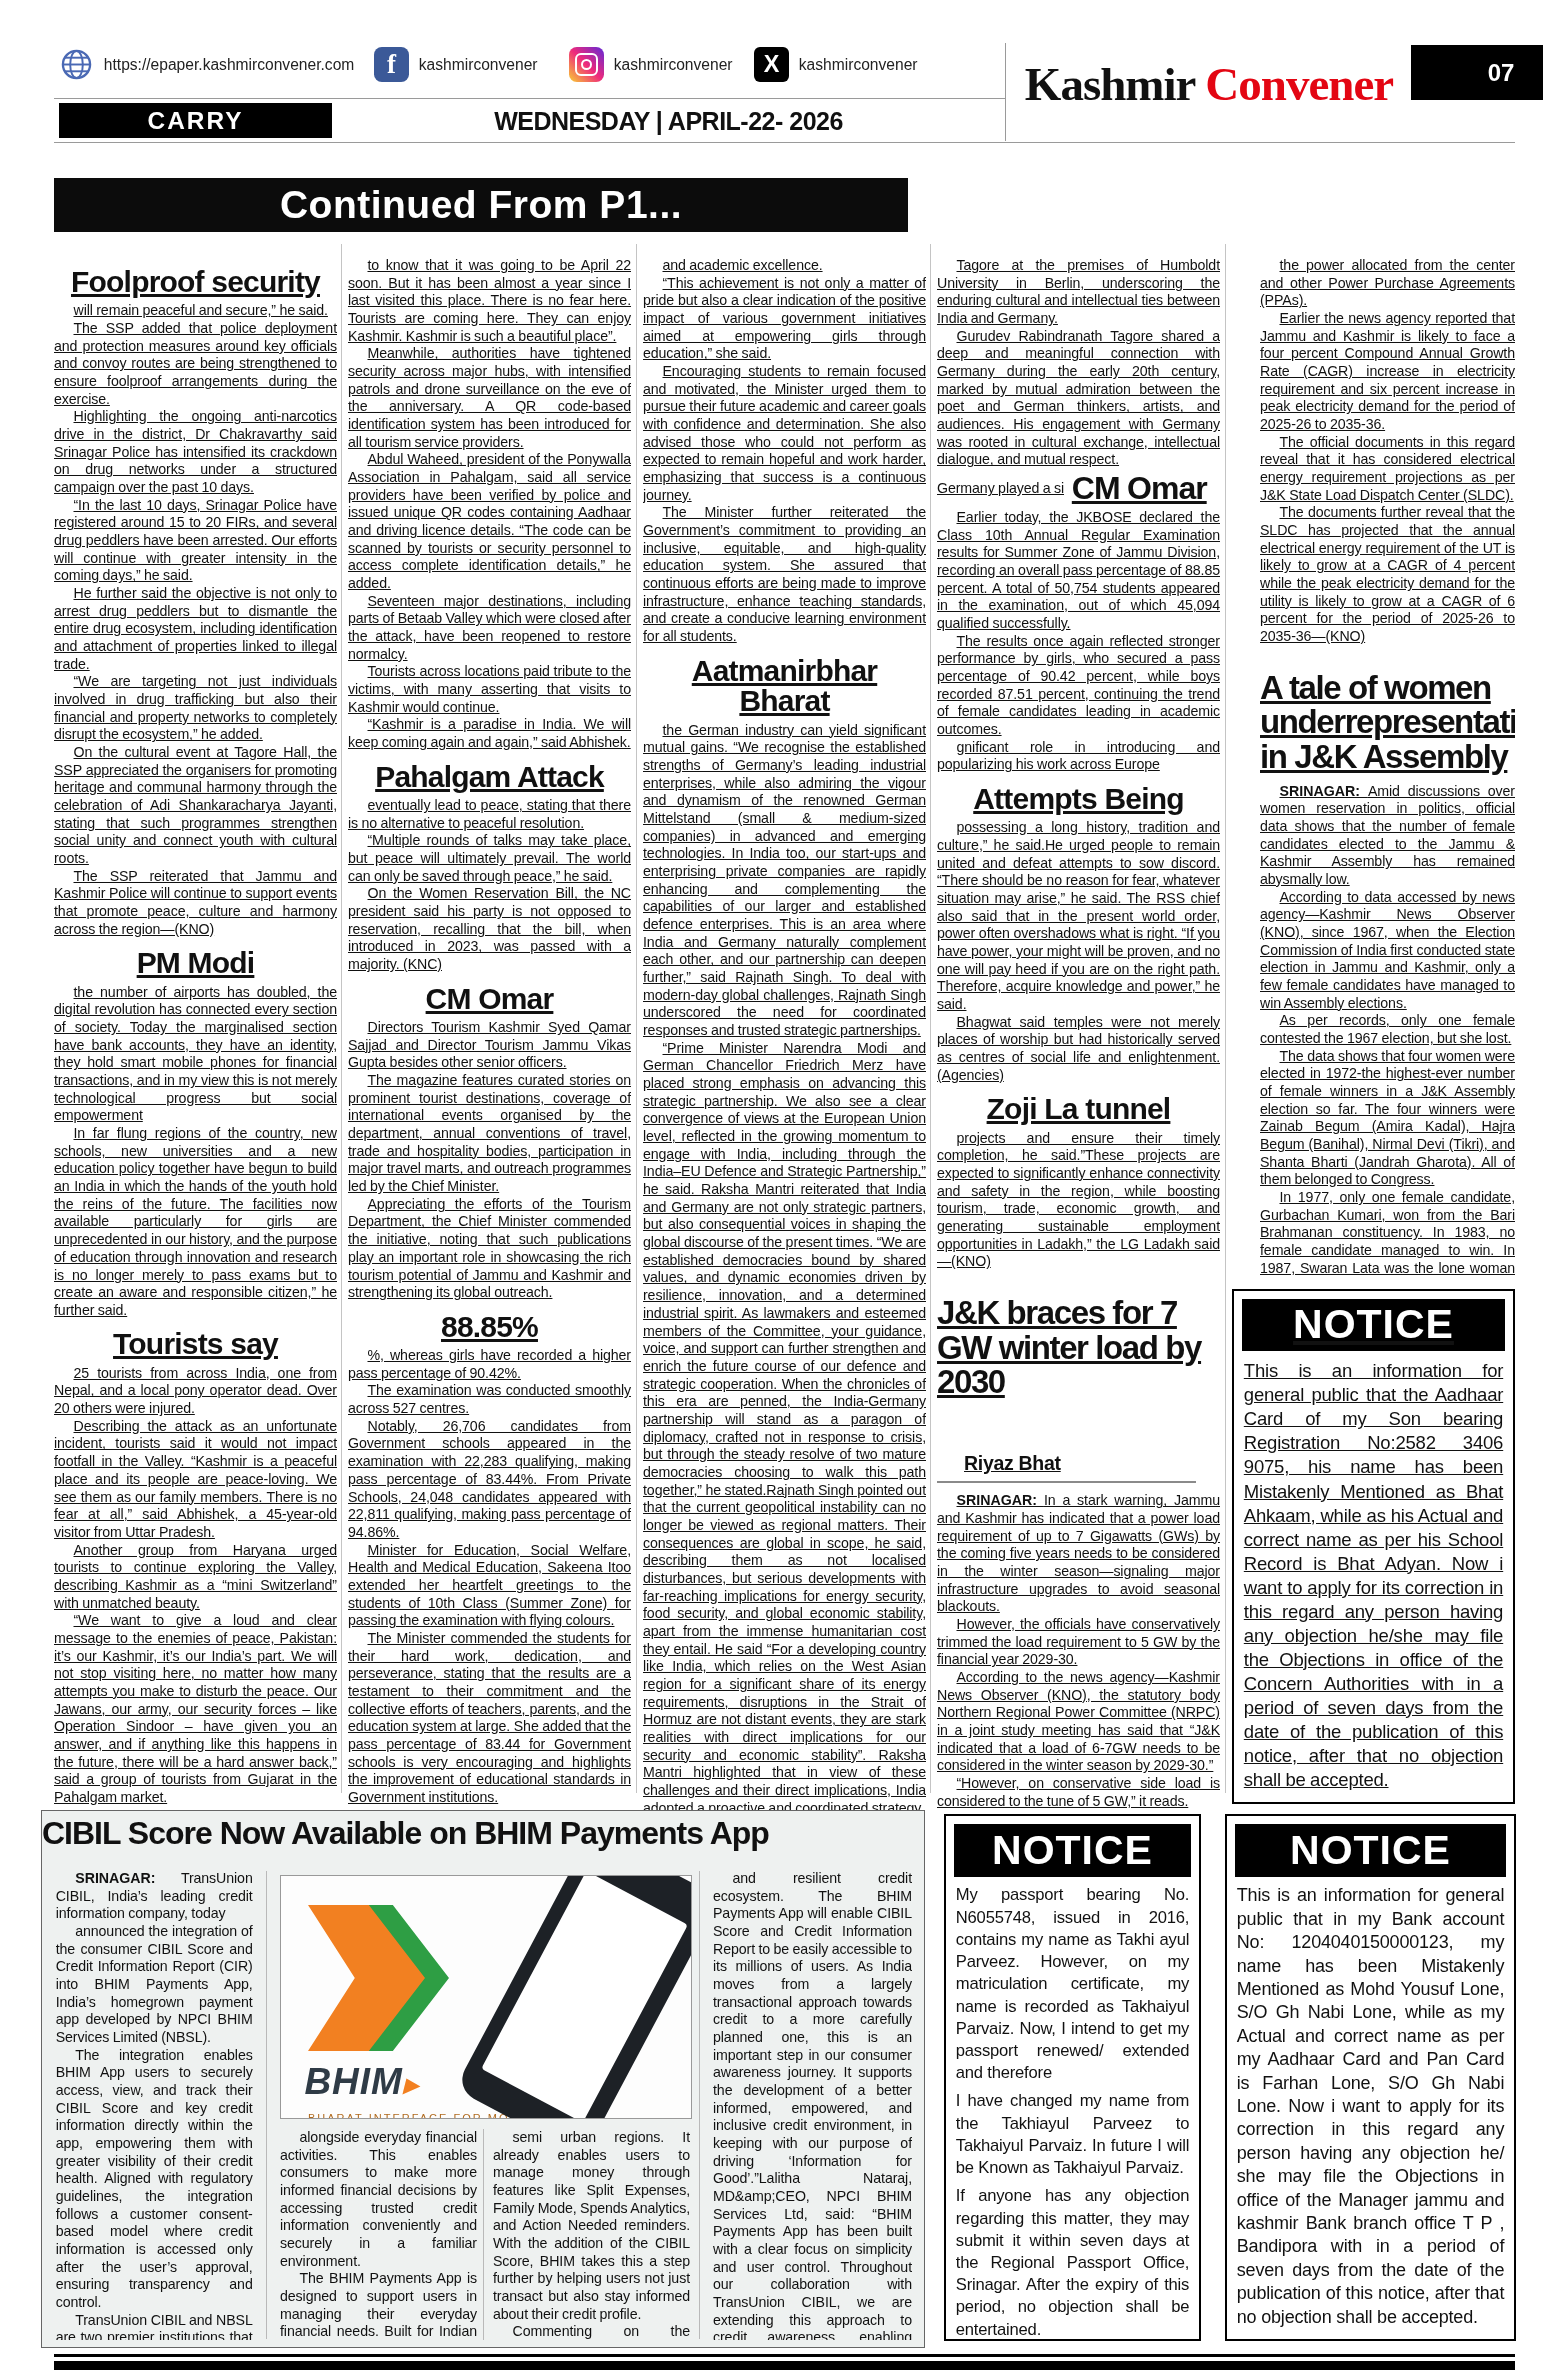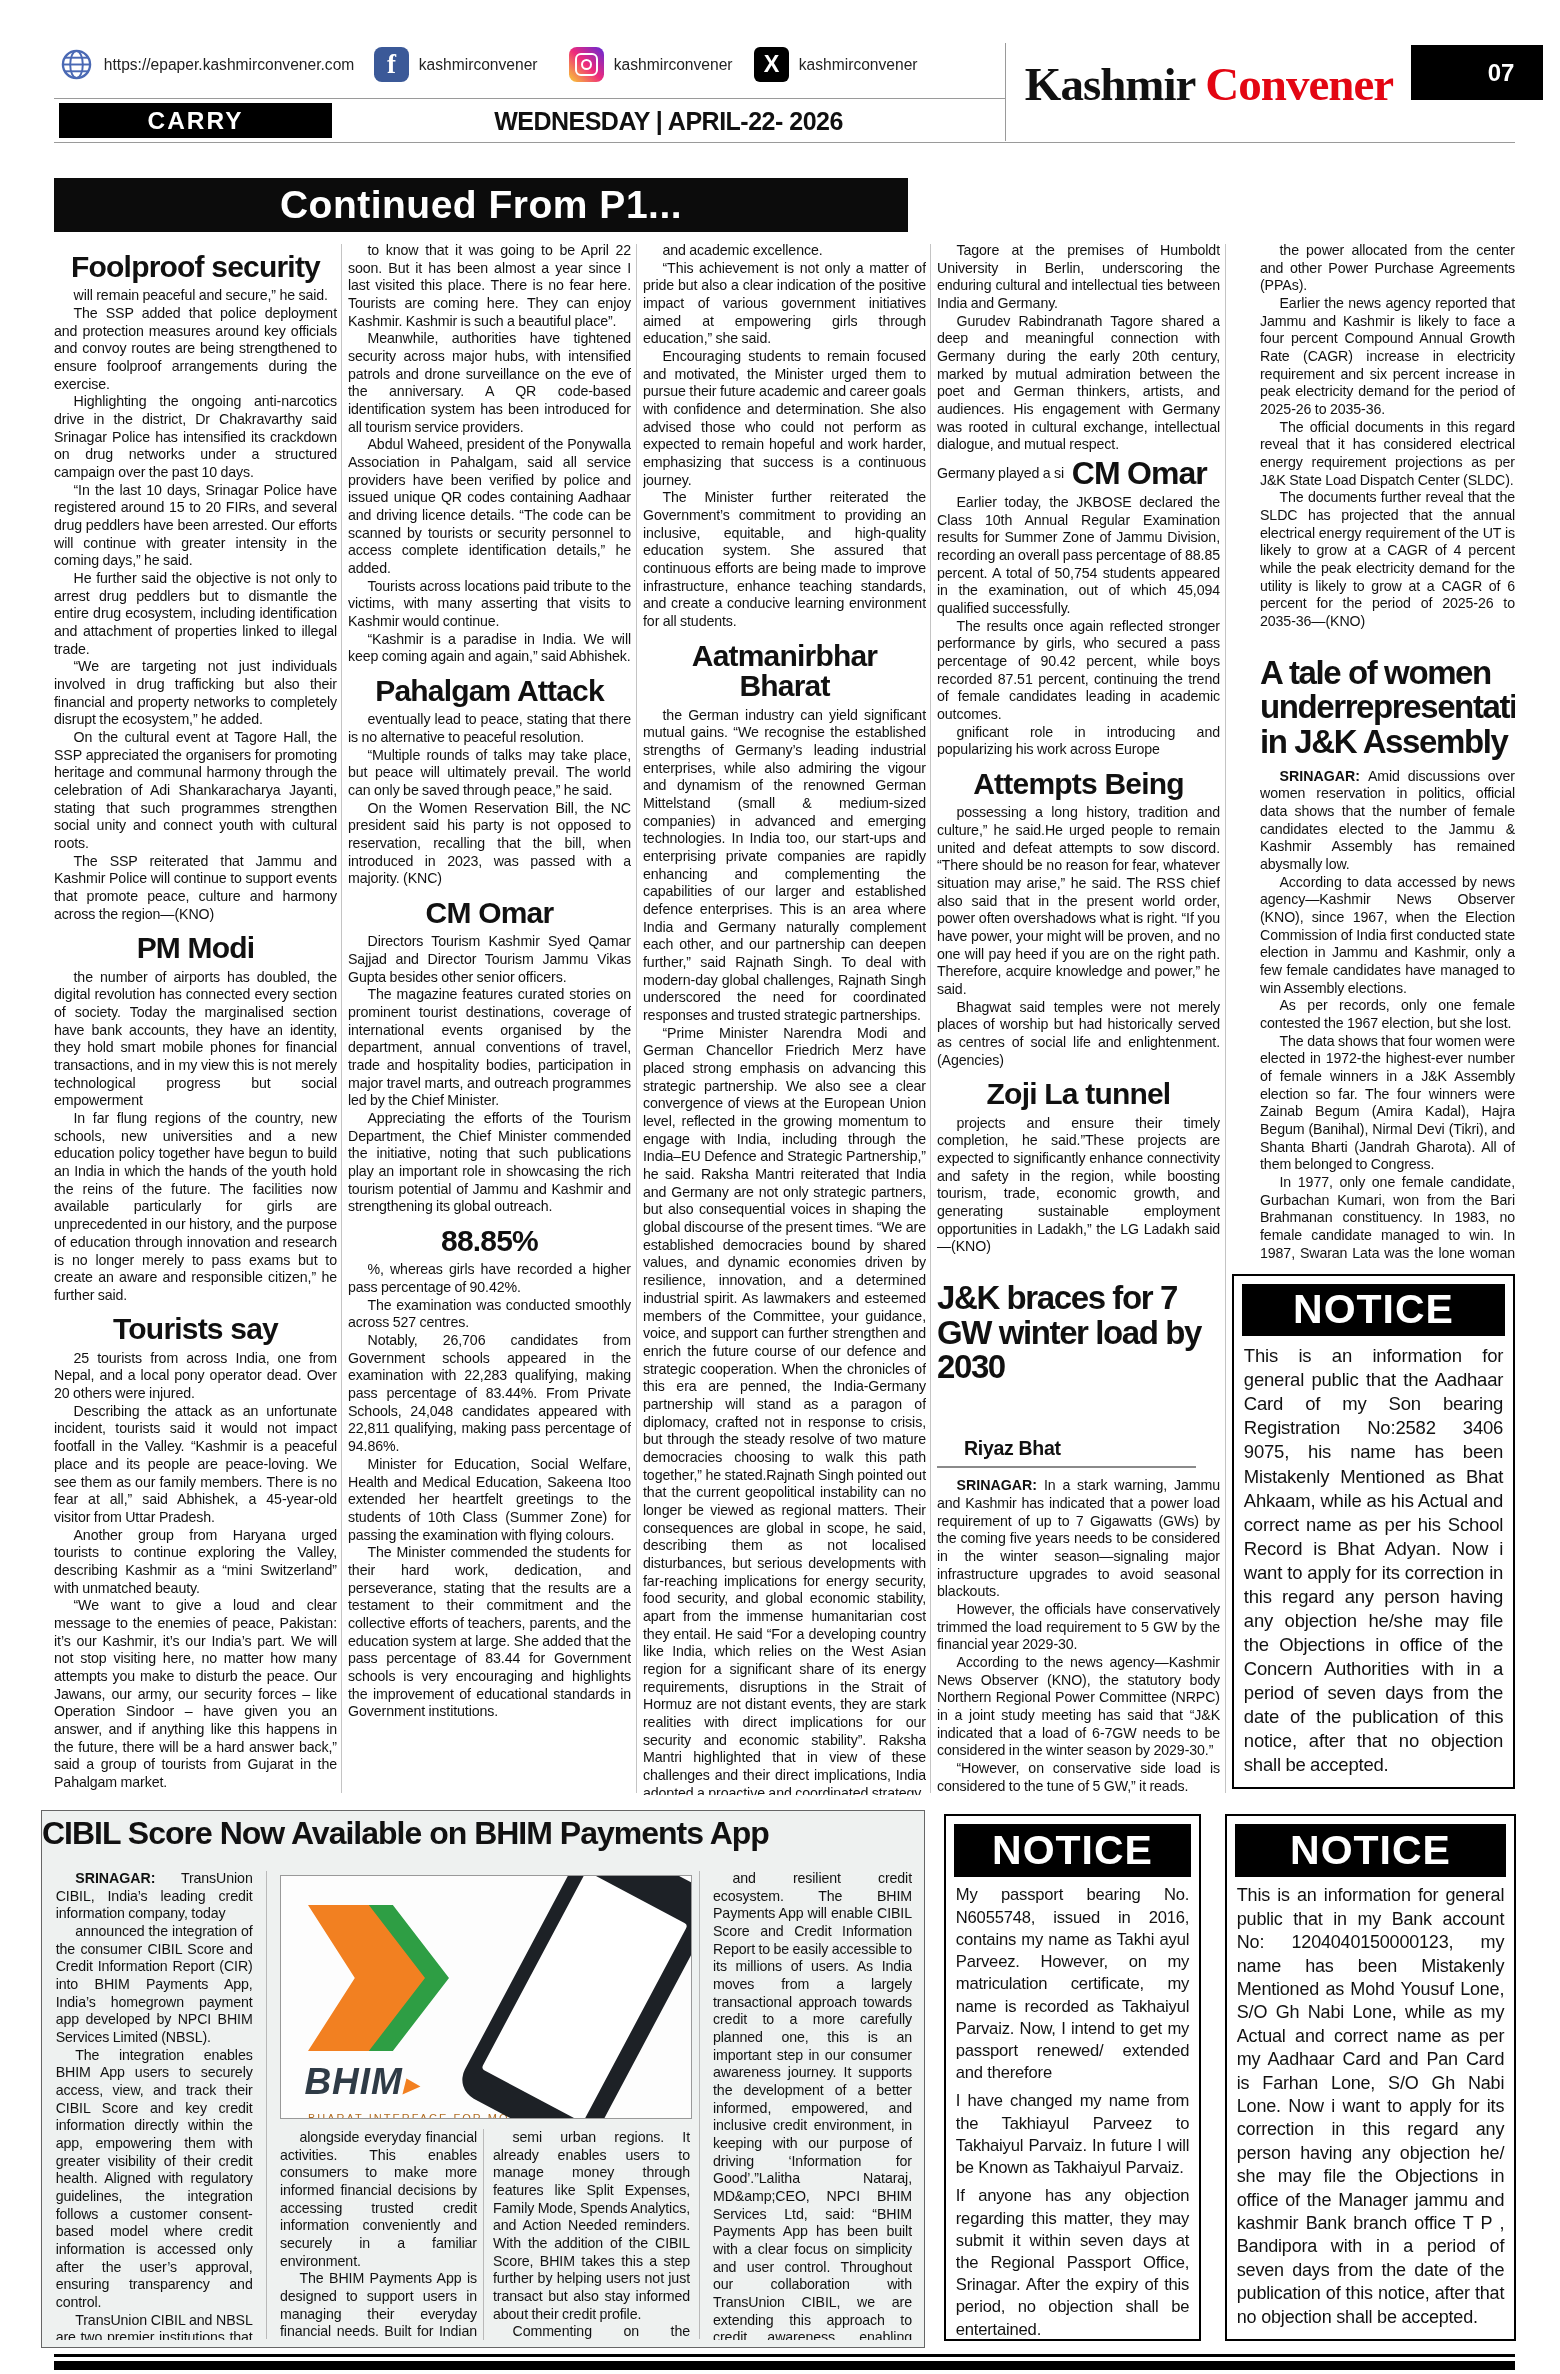--- a/index.html
+++ b/index.html
@@ -26,21 +26,21 @@
             font-family:"Liberation Serif",serif;font-weight:bold;font-size:47px;letter-spacing:-1px;}
   .mh-red{color:#e30613;}
   .pagenum{position:absolute;left:1411px;top:45px;width:84px;height:55px;background:#000;color:#fff;
            font-weight:bold;font-size:24px;display:flex;align-items:center;justify-content:center;padding-left:48px;}
   
   .banner{position:absolute;left:54px;top:178px;width:854px;height:54px;background:#0c0c0c;color:#fff;
           font-weight:bold;font-size:39px;display:flex;align-items:center;justify-content:center;letter-spacing:0.5px;}
   
   .vrule{position:absolute;top:244px;height:1549px;width:1px;background:#c4c4c4;}
   .v1{left:341px}.v2{left:636px}.v3{left:930px}.v4{left:1225px}
-  .col{position:absolute;top:242px;width:283px;height:1553px;overflow:hidden;}
+  .col{position:absolute;top:257px;width:283px;height:1553px;overflow:hidden;text-decoration:underline;}
   .c1{left:54px}.c2{left:348px}.c3{left:643px}.c4{left:937px}.c5{left:1232px}
   .col p, .bcol p{margin:0;font-size:14.2px;line-height:1.245;text-align:justify;text-indent:19.5px;
          letter-spacing:-0.1px;word-spacing:-0.4px;}
   .colhead{margin:9.8px 0 4.9px;text-align:center;font-size:30px;letter-spacing:-0.8px;line-height:1.02;font-weight:bold;}
   .bighead{margin:25px 0 7.8px;text-align:left;font-size:33px;letter-spacing:-1.4px;line-height:1.05;font-weight:bold;}
   .byline{font-size:19.5px;font-weight:bold;padding:7.8px 0 5.9px 27px;border-bottom:2px solid #8a8a8a;
           width:82%;margin-bottom:9.8px;letter-spacing:-0.3px;margin-top:44px;}
   .runin{display:flex;align-items:center;gap:7.8px;text-indent:0 !important;}
   .runhead{font-size:32px;font-weight:bold;letter-spacing:-1px;white-space:nowrap;}
   .coltext{height:1022px;overflow:hidden;margin-left:28px;}
@@ -155,20 +155,21 @@
       <h3 class="colhead">Tourists say</h3>
       <p>25 tourists from across India, one from Nepal, and a local pony operator dead. Over 20 others were injured.</p>
       <p>Describing the attack as an unfortunate incident, tourists said it would not impact footfall in the Valley. “Kashmir is a peaceful place and its people are peace-loving. We see them as our family members. There is no fear at all,” said Abhishek, a 45-year-old visitor from Uttar Pradesh.</p>
       <p>Another group from Haryana urged tourists to continue exploring the Valley, describing Kashmir as a “mini Switzerland” with unmatched beauty.</p>
       <p>“We want to give a loud and clear message to the enemies of peace, Pakistan: it’s our Kashmir, it’s our India’s part. We will not stop visiting here, no matter how many attempts you make to disturb the peace. Our Jawans, our army, our security forces – like Operation Sindoor – have given you an answer, and if anything like this happens in the future, there will be a hard answer back,” said a group of tourists from Gujarat in the Pahalgam market.</p>
     </section>
   <section class="col c2">
       <p>to know that it was going to be April 22 soon. But it has been almost a year since I last visited this place. There is no fear here. Tourists are coming here. They can enjoy Kashmir. Kashmir is such a beautiful place”.</p>
       <p>Meanwhile, authorities have tightened security across major hubs, with intensified patrols and drone surveillance on the eve of the anniversary. A QR code-based identification system has been introduced for all tourism service providers.</p>
       <p>Abdul Waheed, president of the Ponywalla Association in Pahalgam, said all service providers have been verified by police and issued unique QR codes containing Aadhaar and driving licence details. “The code can be scanned by tourists or security personnel to access complete identification details,” he added.</p>
+      <p>Seventeen major destinations, including parts of Betaab Valley which were closed after the attack, have been reopened to restore normalcy.</p>
       <p>Tourists across locations paid tribute to the victims, with many asserting that visits to Kashmir would continue.</p>
       <p>“Kashmir is a paradise in India. We will keep coming again and again,” said Abhishek.</p>
       <h3 class="colhead">Pahalgam Attack</h3>
       <p>eventually lead to peace, stating that there is no alternative to peaceful resolution.</p>
       <p>“Multiple rounds of talks may take place, but peace will ultimately prevail. The world can only be saved through peace,” he said.</p>
       <p>On the Women Reservation Bill, the NC president said his party is not opposed to reservation, recalling that the bill, when introduced in 2023, was passed with a majority. (KNC)</p>
       <h3 class="colhead">CM Omar</h3>
       <p>Directors Tourism Kashmir Syed Qamar Sajjad and Director Tourism Jammu Vikas Gupta besides other senior officers.</p>
       <p>The magazine features curated stories on prominent tourist destinations, coverage of international events organised by the department, annual conventions of travel, trade and hospitality bodies, participation in major travel marts, and outreach programmes led by the Chief Minister.</p>
       <p>Appreciating the efforts of the Tourism Department, the Chief Minister commended the initiative, noting that such publications play an important role in showcasing the rich tourism potential of Jammu and Kashmir and strengthening its global outreach.</p>

